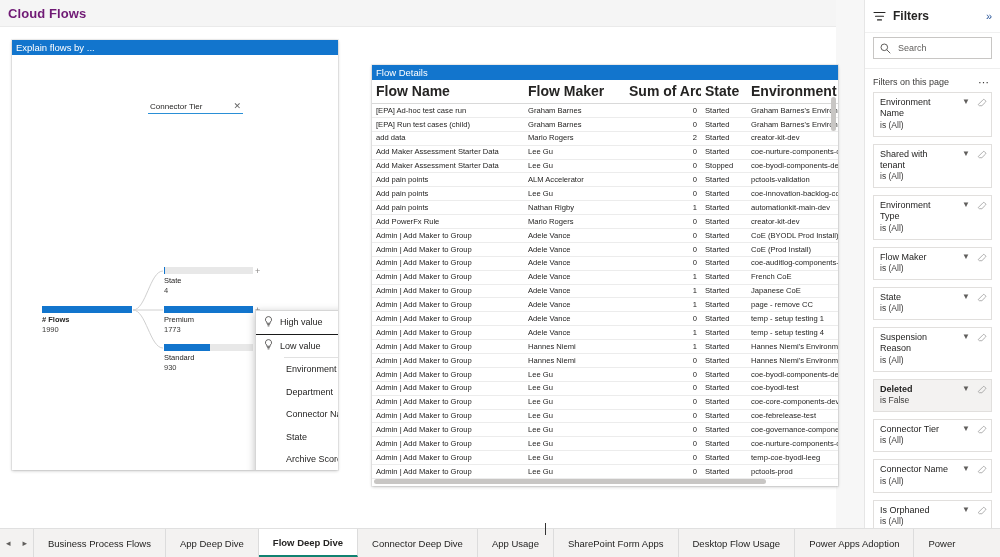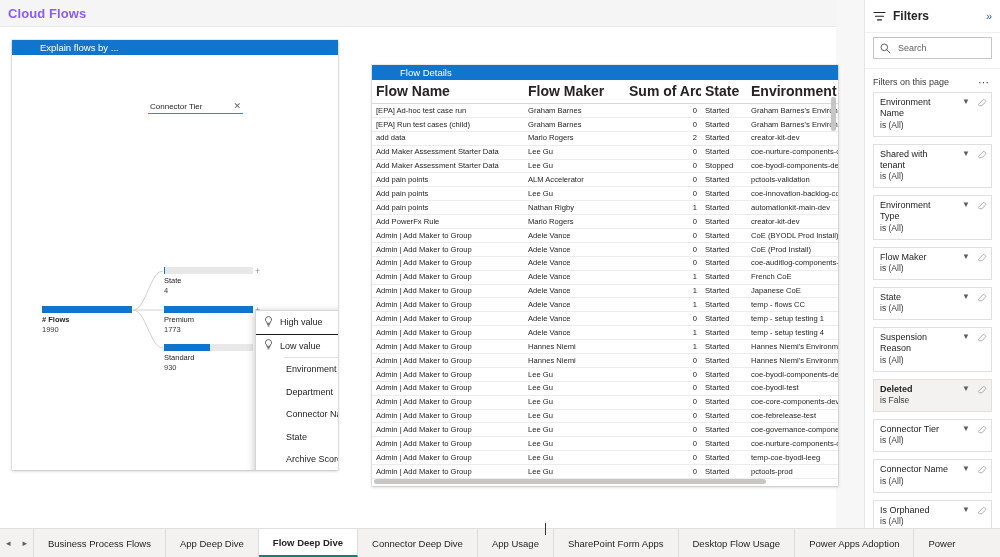--- a/index.html
+++ b/index.html
@@ -13,40 +13,40 @@
 
   
   .report-title {
     position: absolute; left: 0; top: 0; width: 836px; height: 27px;
     background: #f5f5f5;
     display: flex; align-items: center;
     padding-left: 8px;
     border-bottom: 1px solid #eaeaea;
   }
   .report-title span {
-    font-size: 13px; font-weight: bold; color: #8b5cf6; letter-spacing: .1px;
+    font-size: 13px; font-weight: bold; color: #701a75; letter-spacing: .1px;
   }
 
   
   .canvas {
     position: absolute; left: 0; top: 27px; width: 836px; height: 501px;
     background: #ffffff;
   }
 
   
   .visual {
     position: absolute; background: #ffffff;
     box-shadow: 0 1px 3px rgba(0,0,0,.22), 0 0 0 1px rgba(0,0,0,.05);
   }
   .visual-header {
     height: 15px; background: #1275cd; display: flex; align-items: center;
     padding-left: 4px;
   }
   .visual-header span {
-    color: #fff; font-size: 9.5px; font-weight: normal; line-height: 1; margin-left: 24px;
+    color: #fff; font-size: 9.5px; font-weight: normal; line-height: 1;
   }
 
   
   #decomp { left: 12px; top: 13px; width: 326px; height: 430px; }
   .decomp-body { position: relative; width: 100%; height: 415px; overflow: hidden; }
 
   .ct-chip {
     position: absolute; left: 136px; top: 44px; width: 95px; height: 15px;
     border-bottom: 1.6px solid #2a8fd6;
     display: flex; align-items: center; justify-content: space-between;
@@ -429,21 +429,21 @@
                 <td>Adele Vance</td>
                 <td class="num">1</td>
                 <td>Started</td>
                 <td>Japanese CoE</td>
               </tr>
               <tr>
                 <td>Admin | Add Maker to Group</td>
                 <td>Adele Vance</td>
                 <td class="num">1</td>
                 <td>Started</td>
-                <td>temp - flows CC</td>
+                <td>page - remove CC</td>
               </tr>
               <tr>
                 <td>Admin | Add Maker to Group</td>
                 <td>Adele Vance</td>
                 <td class="num">0</td>
                 <td>Started</td>
                 <td>temp - setup testing 1</td>
               </tr>
               <tr>
                 <td>Admin | Add Maker to Group</td>

